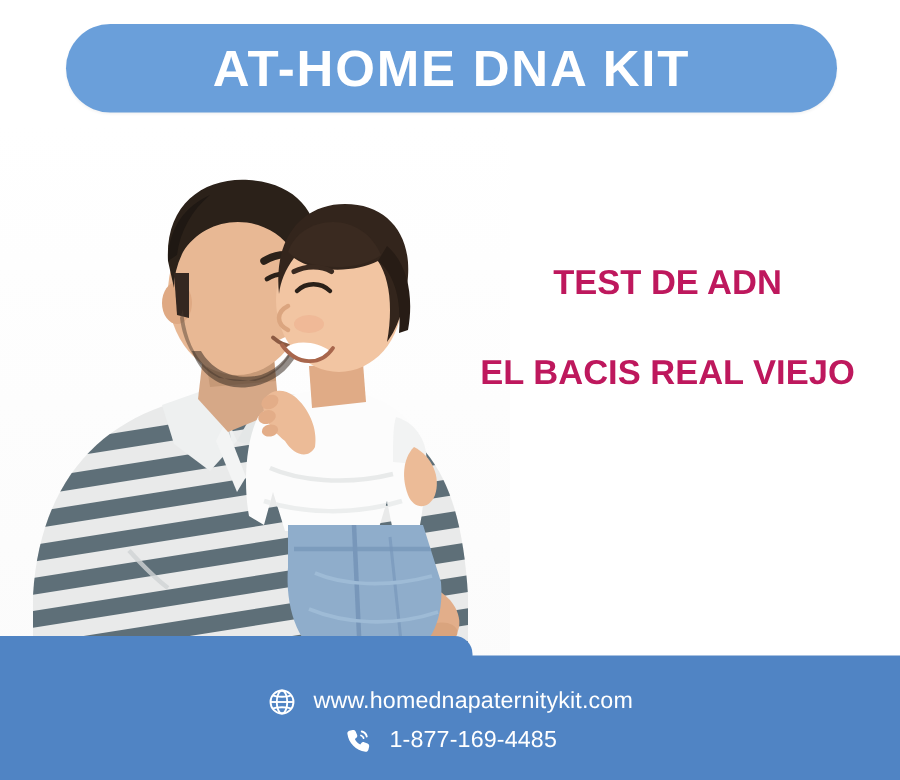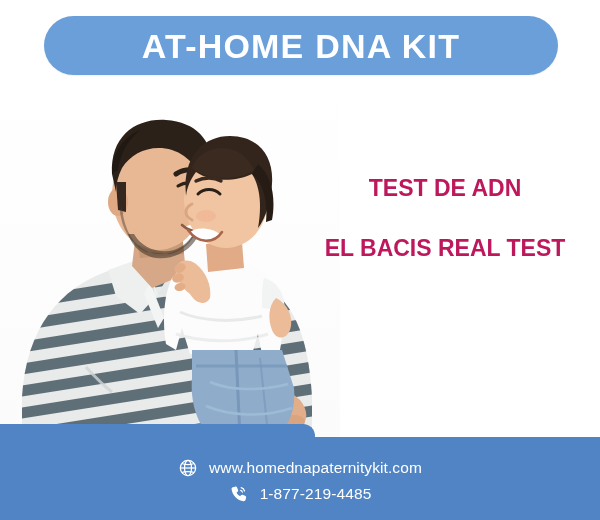--- a/index.html
+++ b/index.html
@@ -274,21 +274,21 @@
 
       <path d="M190 150 C198 160 212 160 220 152 C212 146 198 144 190 150 Z" fill="#ffffff"></path>
       <path d="M188 148 C198 162 214 162 222 150" stroke="#a8664c" stroke-width="2.6" fill="none" stroke-linecap="round"></path>
 
       <ellipse cx="206" cy="134" rx="10" ry="6" fill="#eeae8c" opacity="0.5"></ellipse>
     </svg>
   </div>
 
   <div class="headline-block">
     <div class="headline-line">TEST DE ADN</div>
-    <div class="headline-line loc">EL BACIS REAL TEST</div>
+    <div class="headline-line loc">EL BACIS REAL VIEJO</div>
   </div>
 
   <div class="footer">
     <div class="footer-notch"></div>
     <div class="footer-rows">
 
       <div class="footer-row row1">
         <div class="footer-item">
           <span class="ficon">
             <svg width="20" height="20" viewBox="0 0 24 24" fill="none" stroke="#ffffff" stroke-width="1.5" aria-hidden="true">
@@ -309,21 +309,21 @@
             <svg width="20" height="20" viewBox="0 0 24 24" aria-hidden="true">
               <path d="M7.3 3.2 C8.4 2.9 9.4 3.5 9.8 4.5 L10.9 7.2 C11.2 8 11 8.9 10.3 9.4
                        L9.1 10.3 C9.9 12.2 11.5 13.8 13.4 14.7 L14.3 13.5
                        C14.8 12.8 15.7 12.6 16.5 12.9 L19.2 14 C20.2 14.4 20.8 15.4 20.5 16.5
                        L19.9 19 C19.6 20.1 18.6 20.8 17.5 20.6 C9.9 19.5 4.2 13.8 3.1 6.2
                        C2.9 5.1 3.6 4.1 4.7 3.8 Z" fill="#ffffff"></path>
               <path d="M14.6 4.4 C16.6 4.9 18.1 6.4 18.6 8.4" stroke="#ffffff" stroke-width="1.5" fill="none" stroke-linecap="round"></path>
               <path d="M14 7.6 C15 7.9 15.8 8.7 16.1 9.7" stroke="#ffffff" stroke-width="1.4" fill="none" stroke-linecap="round"></path>
             </svg>
           </span>
-          <span class="footer-text">1-877-219-4485</span>
+          <span class="footer-text">1-877-169-4485</span>
         </div>
 
       </div>
 
     </div>
   </div>
 
 </div>
 
 </body></html>

